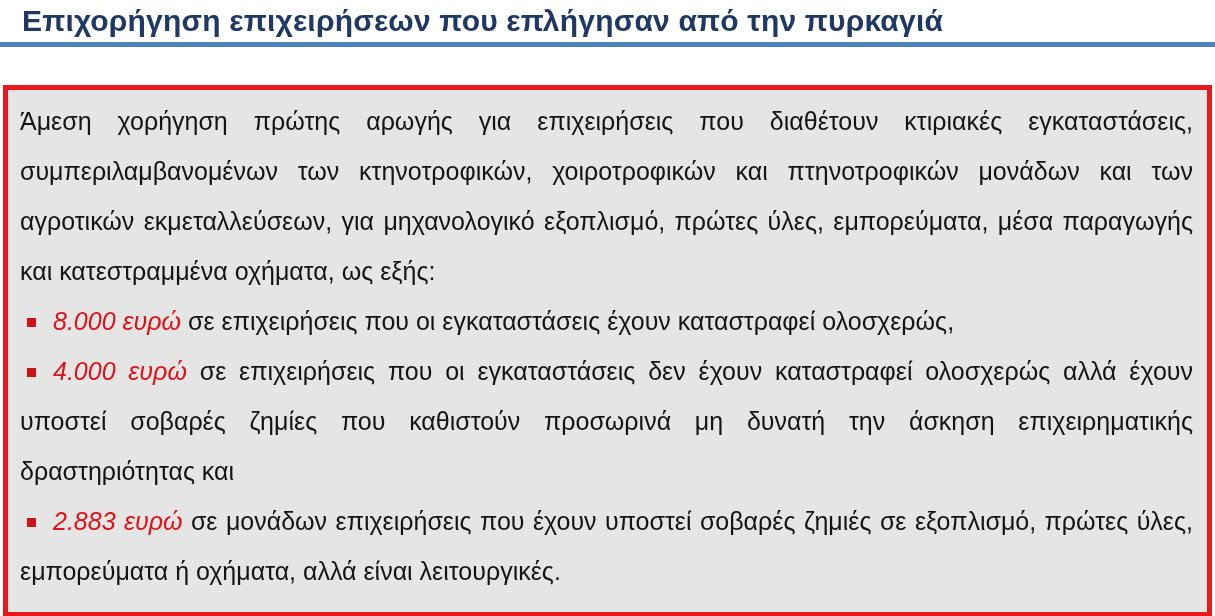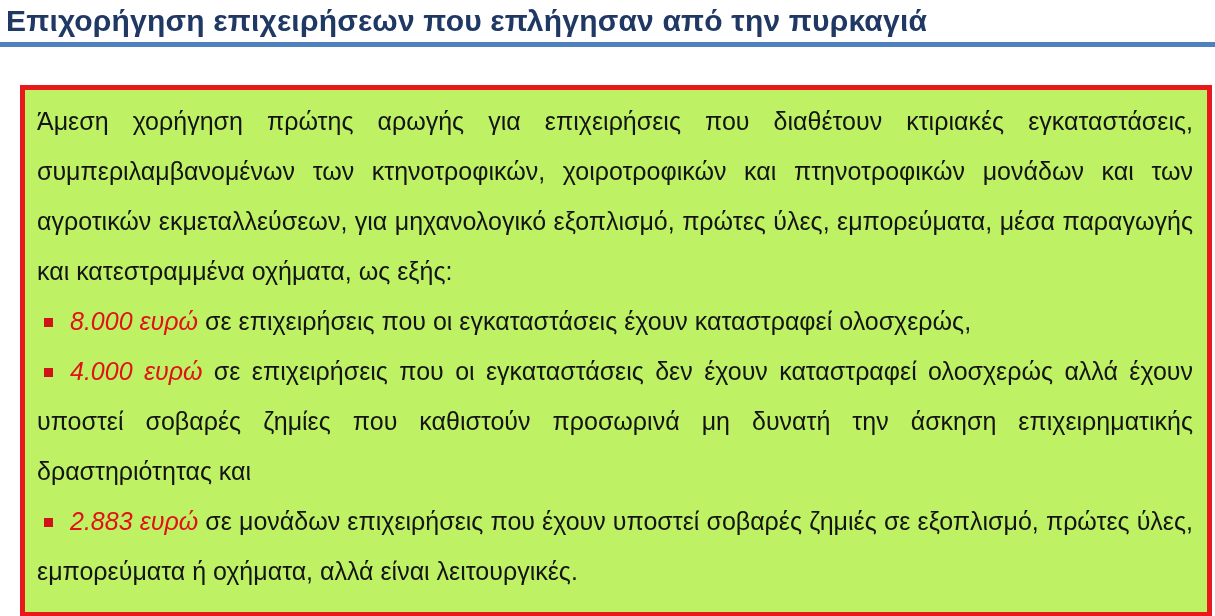--- a/index.html
+++ b/index.html
@@ -9,35 +9,35 @@
     width: 1215px;
     height: 616px;
     overflow: hidden;
     background: #ffffff;
     font-family: "Liberation Sans", "DejaVu Sans", sans-serif;
   }
   
   .title-block {
     width: 1215px;
     border-bottom: 5px solid #4f81bd;
-    padding: 2px 0 3px 6px;
+    padding: 2px 0 3px 22px;
   }
   .title-block h1 {
     margin: 0;
     font-size: 30px;
     line-height: 37px;
     font-weight: bold;
     color: #1f3864;
     letter-spacing: 0.2px;
   }
   
   .content-box {
-    margin: 38px 3px 0 20px;
+    margin: 38px 3px 0 3px;
     min-height: 524px;
-    background: #bef264;
+    background: #e5e5e5;
     border: 5px solid #e8181c;
     padding: 6px 14px 16px 12px;
     color: #141414;
   }
   .content-box p {
     margin: 0;
     font-size: 25px;
     line-height: 50px;
     text-align: justify;
   }

